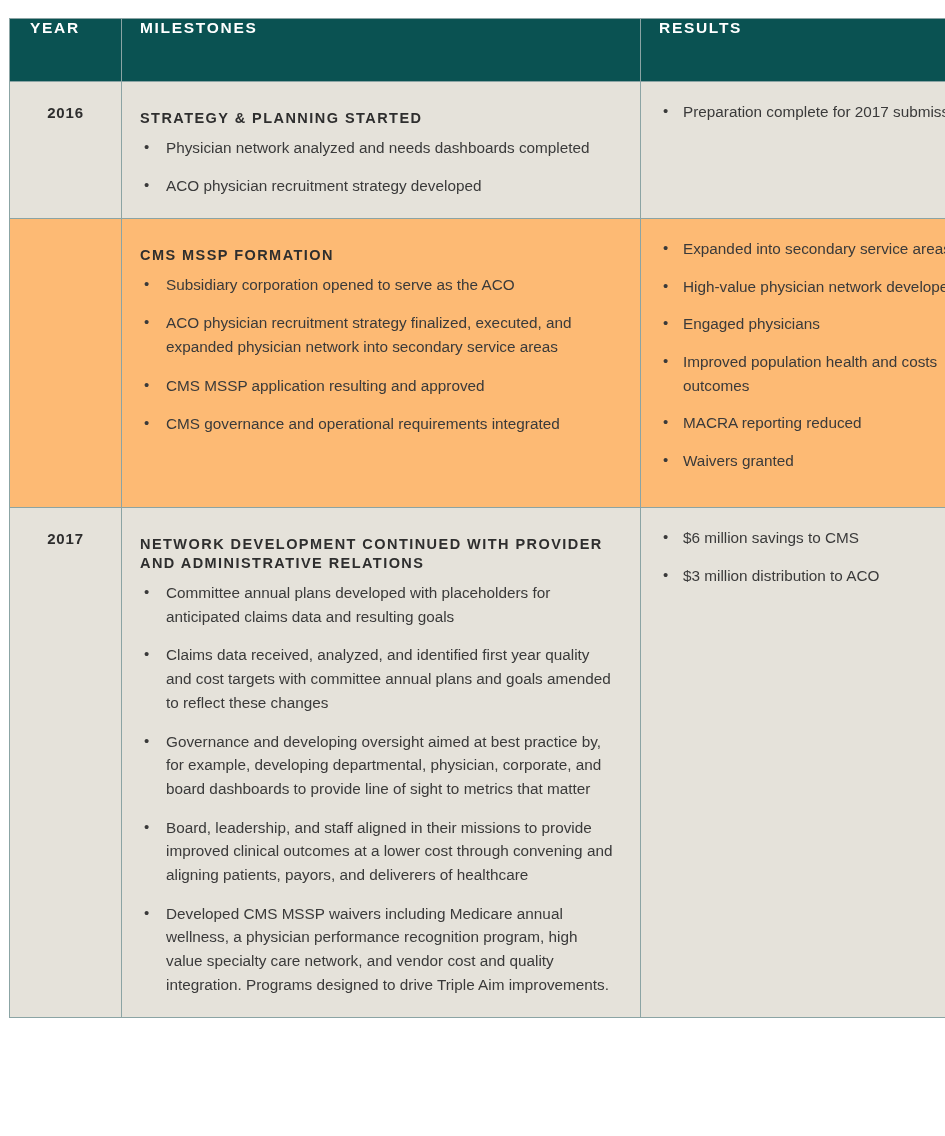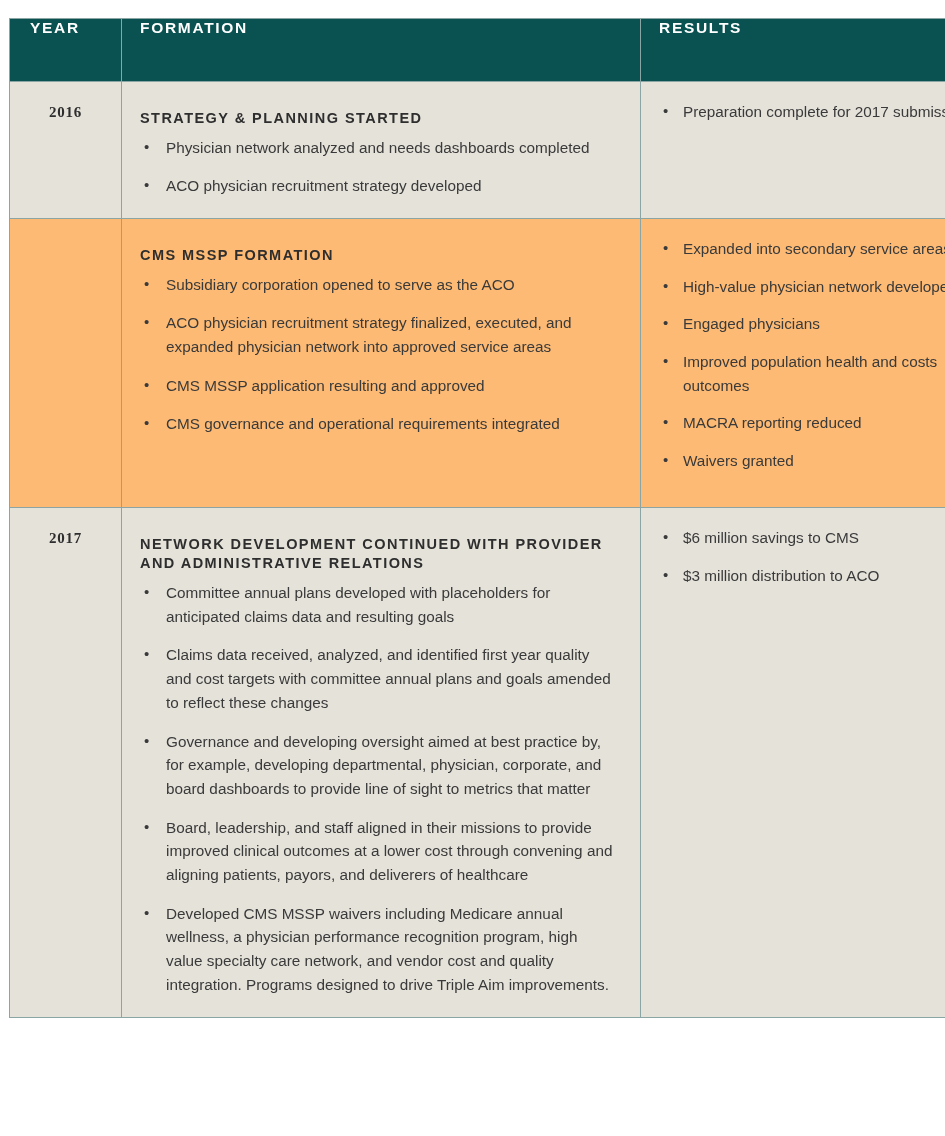--- a/index.html
+++ b/index.html
@@ -50,21 +50,21 @@
     height: 62px;
     border-color: #5d8686;
   }
   th.th-year      { width: 91px;  padding: 0 0 0 20px; }
   th.th-milestones{ width: 500px; padding: 0 0 0 18px; }
   th.th-results   { width: 330px; padding: 0 0 0 18px; }
 
   
   td.year-cell {
     text-align: center;
-    font-family: Liberation Serif, serif;
+    font-family: Liberation Sans, sans-serif;
     font-weight: bold;
     font-size: 15px;
     letter-spacing: 0.8px;
     color: #2e2e2e;
     padding-top: 22px;
   }
   td.milestones-cell { padding: 27px 22px 20px 18px; }
   td.results-cell    { padding: 18px 18px 20px 18px; }
 
   tr.row-shaded td { background: #e5e2da; }
@@ -111,21 +111,21 @@
 </style>
 </head>
 <body>
 
 <div class="page">
 
   <table class="timeline-table">
     <thead>
       <tr>
         <th class="th-year">YEAR</th>
-        <th class="th-milestones">FORMATION</th>
+        <th class="th-milestones">MILESTONES</th>
         <th class="th-results">RESULTS</th>
       </tr>
     </thead>
     <tbody>
 
       <tr class="row-shaded">
         <td class="year-cell">2016</td>
         <td class="milestones-cell">
           <p class="cell-title">STRATEGY &amp; PLANNING STARTED</p>
           <ul class="bullets">
@@ -139,21 +139,21 @@
           </ul>
         </td>
       </tr>
 
       <tr class="row-plain">
         <td class="year-cell"></td>
         <td class="milestones-cell">
           <p class="cell-title">CMS MSSP FORMATION</p>
           <ul class="bullets">
             <li>Subsidiary corporation opened to serve as the ACO</li>
-            <li>ACO physician recruitment strategy finalized, executed, and expanded physician network into approved service areas</li>
+            <li>ACO physician recruitment strategy finalized, executed, and expanded physician network into secondary service areas</li>
             <li>CMS MSSP application resulting and approved</li>
             <li>CMS governance and operational requirements integrated</li>
           </ul>
         </td>
         <td class="results-cell">
           <ul class="bullets">
             <li>Expanded into secondary service areas</li>
             <li>High-value physician network developed</li>
             <li>Engaged physicians</li>
             <li>Improved population health and costs outcomes</li>

